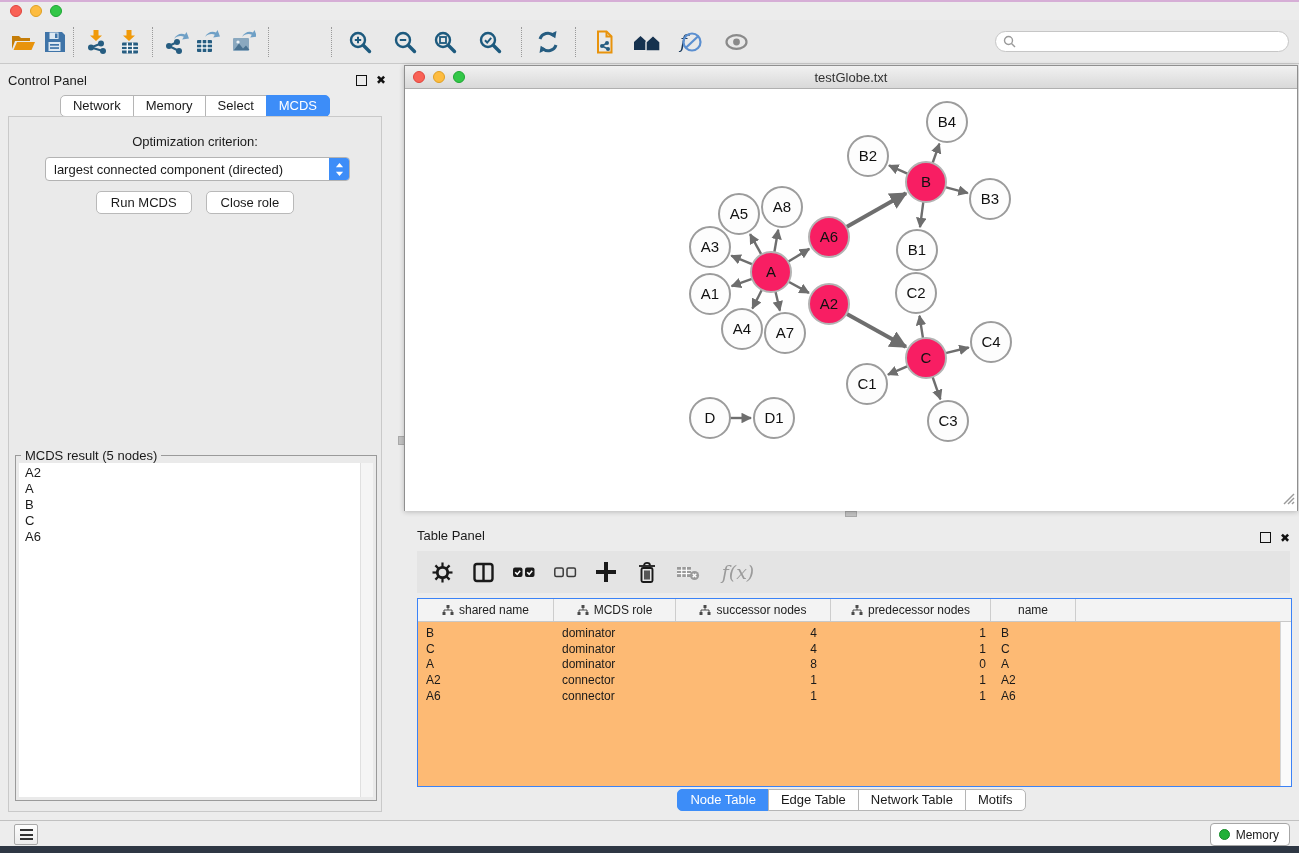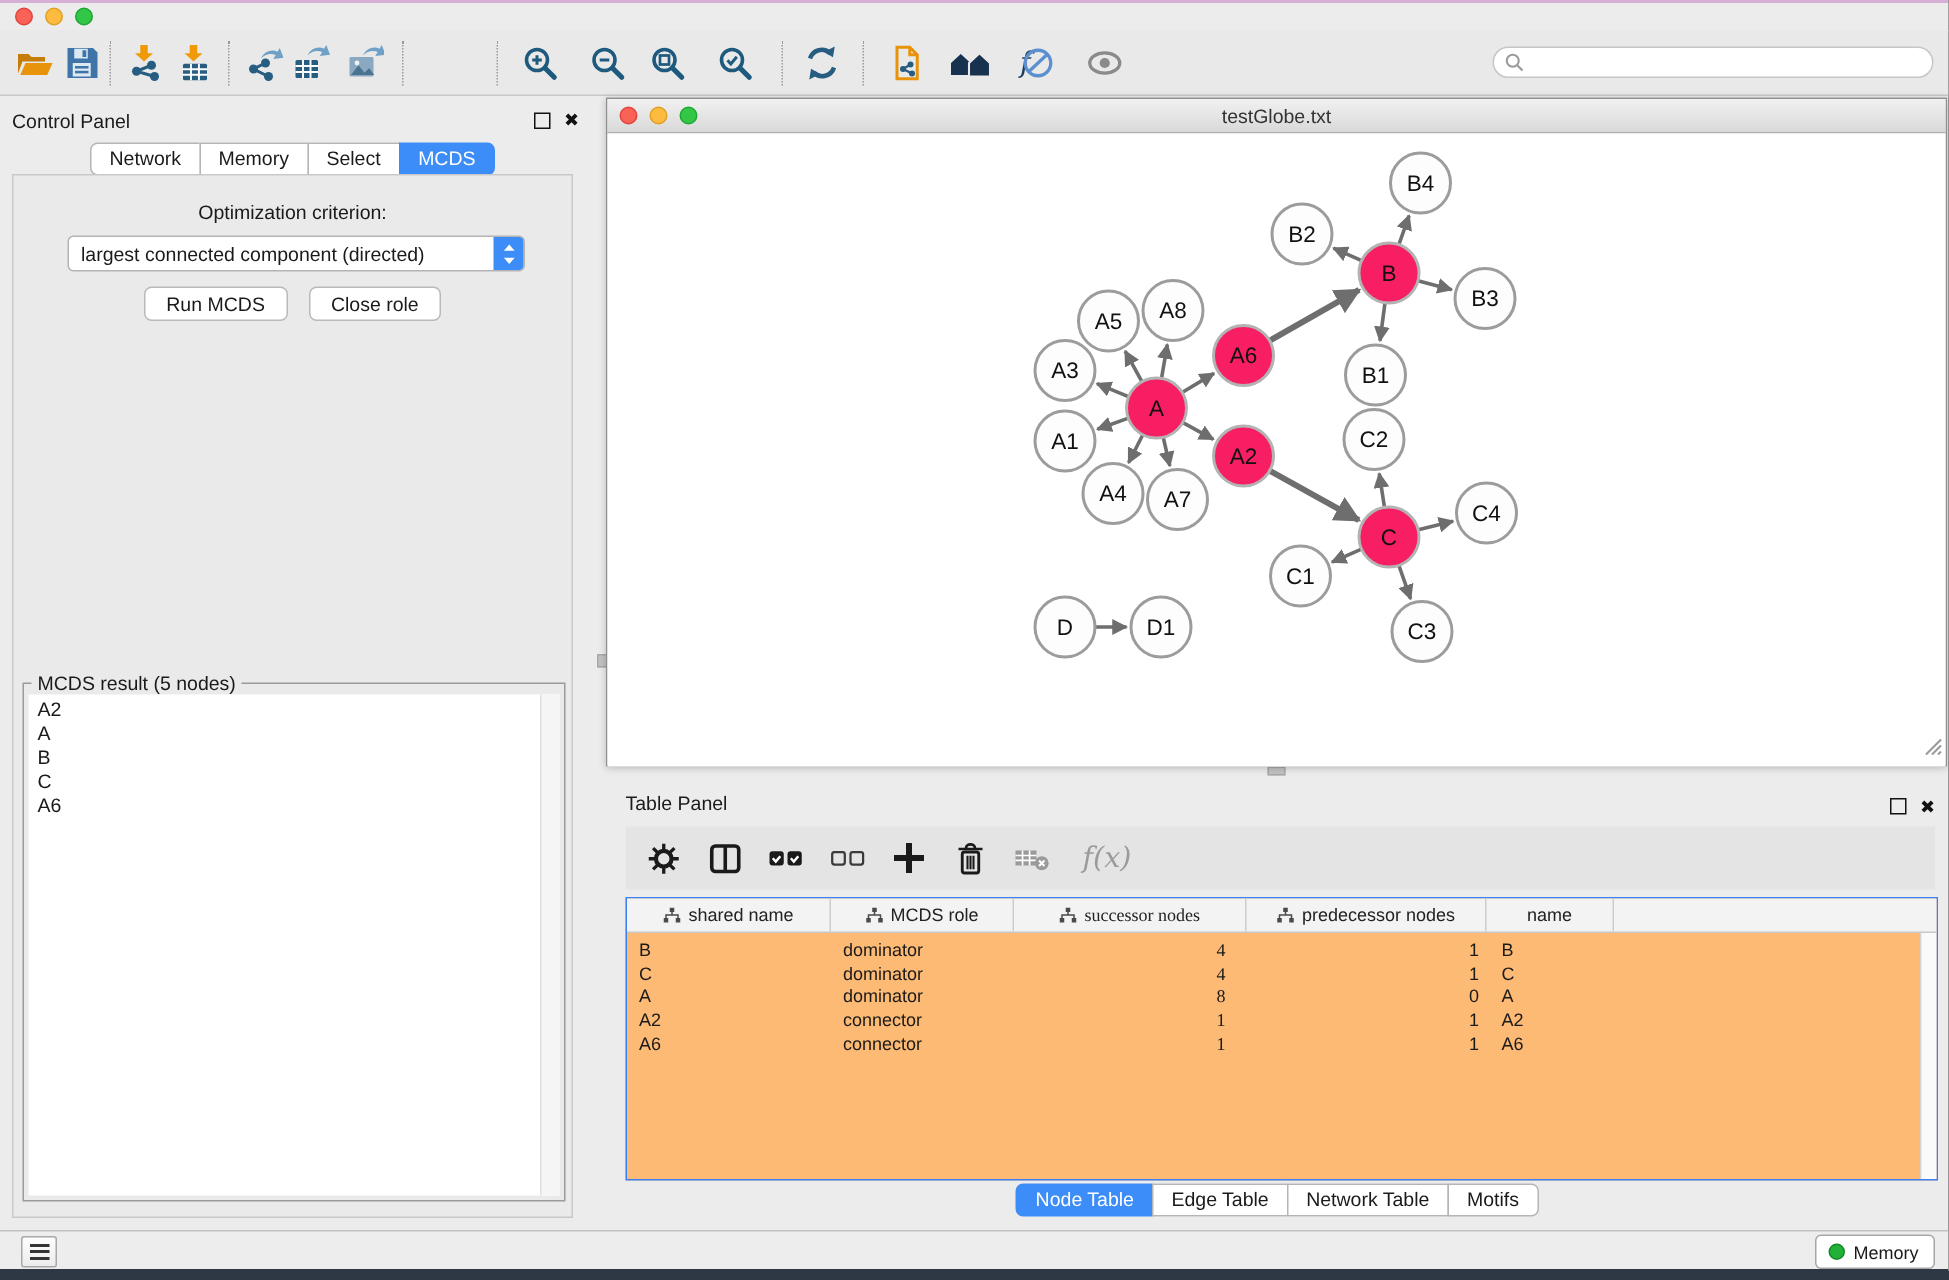--- a/index.html
+++ b/index.html
@@ -65,21 +65,21 @@
   .fx-label{font-family:"DejaVu Serif",serif;font-style:italic;font-size:19px;color:#9b9b9b;}
   .ttable{background:#fdba74;border:1px solid #3b82f6;box-sizing:border-box;display:flex;flex-direction:column;}
   .thead{display:flex;height:22px;background:#f3f3f3;border-bottom:1px solid #c8c8c8;flex:none;}
   .hcell{display:flex;align-items:center;justify-content:center;gap:5px;font-size:12px;color:#222;
          border-right:1px solid #cdcdcd;box-sizing:border-box;cursor:pointer;}
   .cfill{flex:1;border-right:none;cursor:default;}
   .tbody-wrap{flex:1;display:flex;}
   .tbody-rows{flex:1;padding-top:4px;}
   .trow{display:flex;height:15.7px;font-size:12px;line-height:15.7px;}
   .tcell{box-sizing:border-box;white-space:nowrap;overflow:hidden;}
-  .c0{width:136px;}.c1{width:122px;}.c2{width:155px;font-family:Liberation Serif, serif;}.c3{width:160px;}.c4{width:85px;}
+  .c0{width:136px;}.c1{width:122px;}.c2{width:155px;}.c3{width:160px;}.c4{width:85px;}
   .trow .c0{padding-left:8px;}
   .trow .c1{padding-left:8px;}
   .trow .c2{text-align:right;padding-right:14px;}
   .trow .c3{text-align:right;padding-right:5px;}
   .trow .c4{padding-left:10px;}
   .vscroll{width:10px;background:#fafafa;border-left:1px solid #d5d5d5;}
   
   .statusbar{left:0;top:820px;width:1299px;height:26px;background:#ededed;border-top:1px solid #c1c1c1;box-sizing:border-box;}
   .list-btn{position:absolute;left:14px;top:3px;width:22px;height:19px;border:1px solid #a9a9a9;border-radius:2px;
             background:linear-gradient(#fdfdfd,#ececec);display:flex;align-items:center;justify-content:center;cursor:pointer;}

